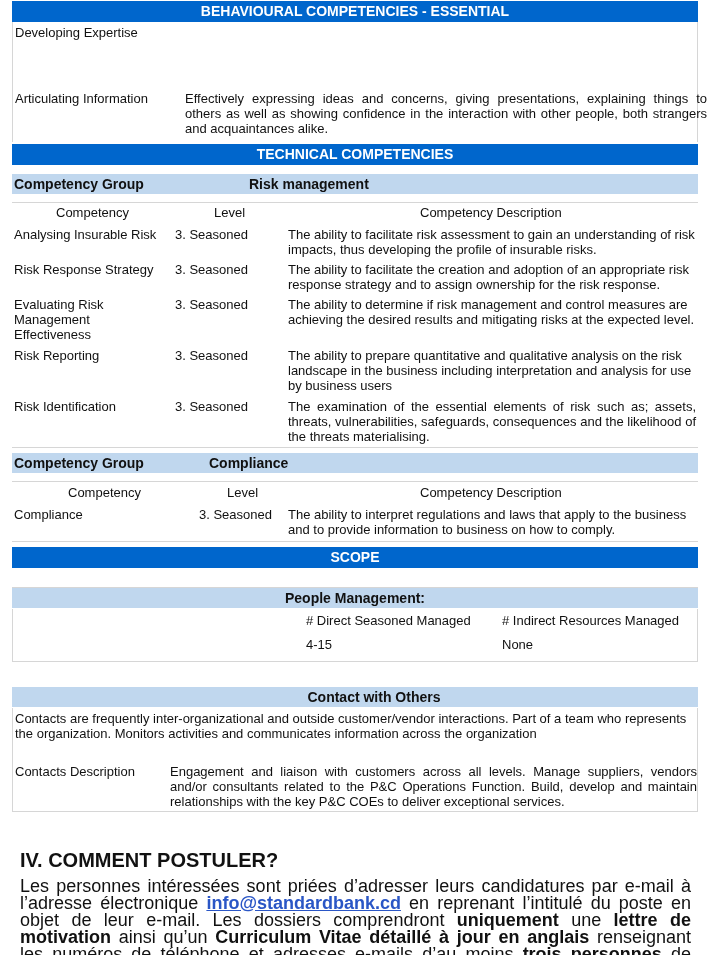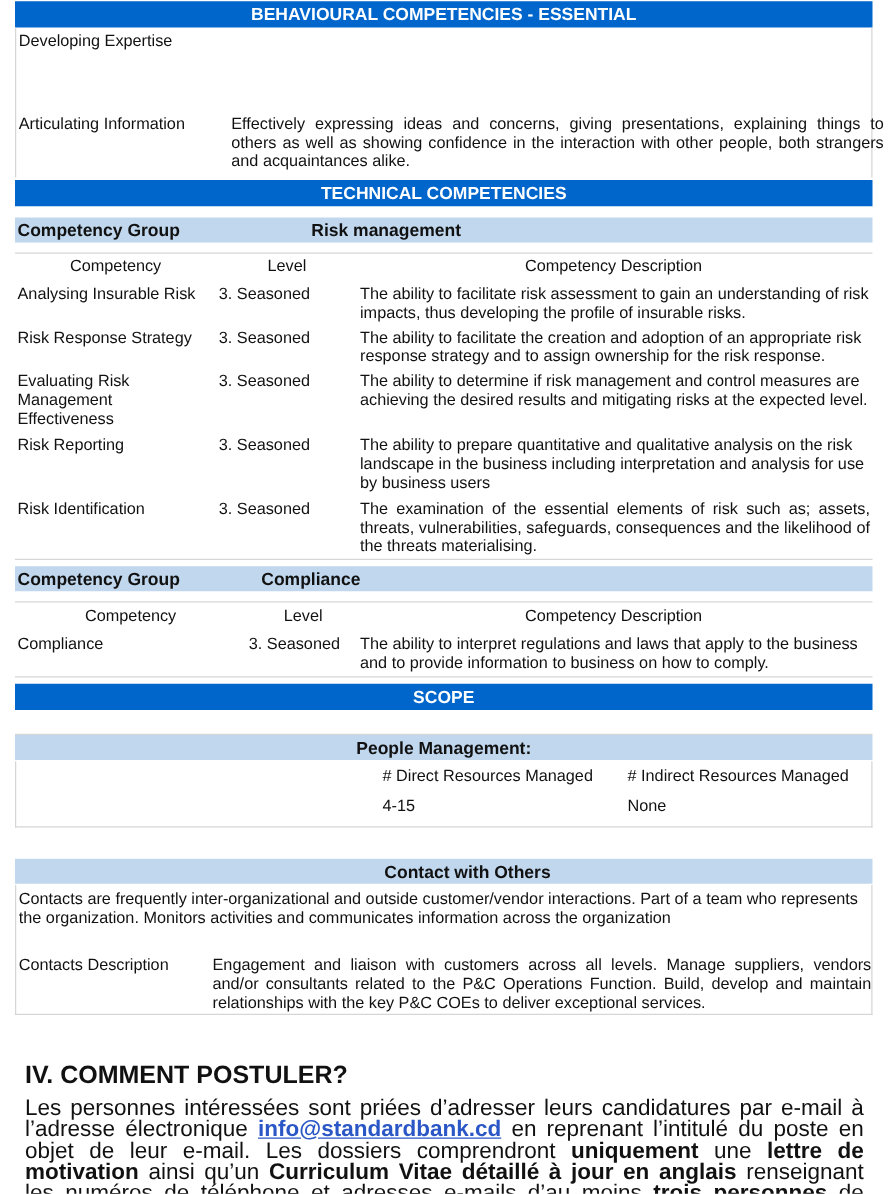--- a/index.html
+++ b/index.html
@@ -84,21 +84,21 @@
   <div class="row" style="left:199px;top:507px;">3. Seasoned</div>
   <div class="row" style="left:288px;top:507px;width:410px;">The ability to interpret regulations and laws that apply to the business and to provide information to business on how to comply.</div>
 </div>
 <div class="hr" style="top:541px;"></div>
 
 <div class="blk bar-dark" style="top:547px;">SCOPE</div>
 
 <div class="hr" style="top:587px;"></div>
 <div class="blk bar-light" style="top:588px;text-align:center;">People Management:</div>
 <div class="blk bordered" style="top:609px;height:53px;">
-  <div class="pm-cell" style="left:293px;top:4px;">#  Direct Resources Managed</div>
+  <div class="pm-cell" style="left:293px;top:4px;">#  Direct Seasoned Managed</div>
   <div class="pm-cell" style="left:489px;top:4px;">#  Indirect Resources Managed</div>
   <div class="pm-cell" style="left:293px;top:28px;">4-15</div>
   <div class="pm-cell" style="left:489px;top:28px;">None</div>
 </div>
 
 <div class="blk bar-light" style="top:687px;text-align:center;padding-left:38px;">Contact with Others</div>
 <div class="blk bordered" style="top:708px;height:104px;">
   <div class="row" style="left:2px;top:3px;width:684px;">Contacts are frequently inter-organizational and outside customer/vendor interactions.  Part of a team who represents the organization. Monitors activities and communicates information across the organization</div>
   <div class="row" style="left:2px;top:56px;">Contacts Description</div>
   <div class="row just" style="left:157px;top:56px;width:527px;">Engagement and liaison with customers across all levels. Manage suppliers, vendors and/or consultants related to the P&amp;C Operations Function. Build, develop and maintain relationships with the key P&amp;C COEs to deliver exceptional services.</div>

